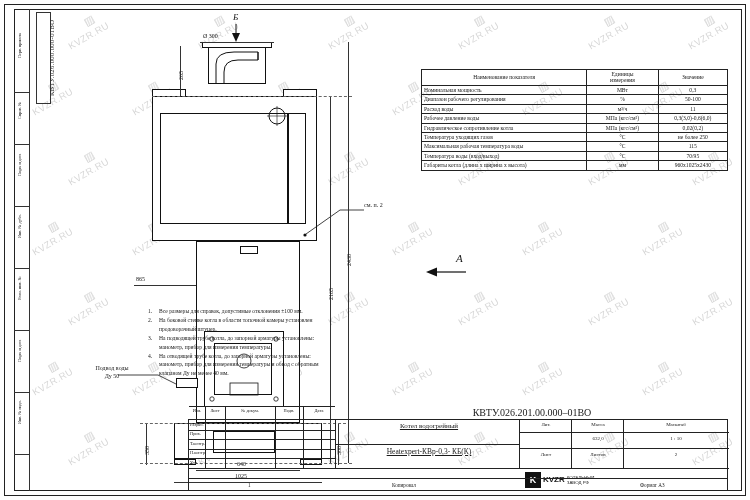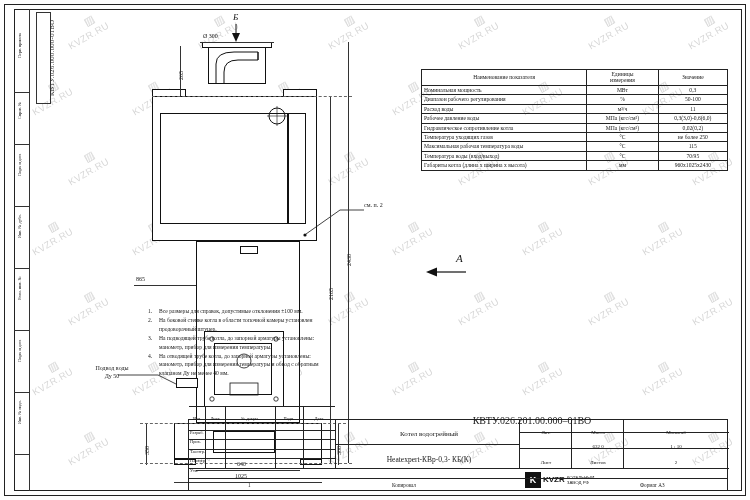--- a/index.html
+++ b/index.html
@@ -39,23 +39,23 @@
   .title-h{position:absolute;left:421px;top:44px;width:307px;text-align:center;font-size:12.5px;font-style:italic;font-family:"Liberation Serif",serif;}
 
   
   .notes{position:absolute;left:148px;top:307px;width:320px;font-size:5.6px;line-height:1.5;}
   .notes .n{display:flex;margin-bottom:1px;}
   .notes .num{width:11px;flex:none;}
 
   
   .tb{position:absolute;left:188px;top:419px;width:540px;height:72px;border:1.2px solid #222;box-sizing:border-box;}
   .tbline{position:absolute;background:#222;}
-  .tb .c{position:absolute;font-size:5px;box-sizing:border-box;margin-top:8px;}
+  .tb .c{position:absolute;font-size:5px;box-sizing:border-box;}
   .tb .big{font-size:10px;}
-  .tb .mid{font-size:8px;}
+  .tb .mid{font-size:8px;text-decoration:underline;}
 
   
   .wm{position:absolute;color:rgba(120,120,120,0.30);font-size:9.5px;font-family:"Liberation Sans",sans-serif;letter-spacing:0.5px;transform:rotate(-30deg);transform-origin:center;pointer-events:none;}
   .wmi{position:absolute;color:rgba(120,120,120,0.30);font-size:11px;pointer-events:none;transform:rotate(-30deg);}
   .logo{position:absolute;display:flex;align-items:center;}
   .logo .mark{width:16px;height:16px;background:#111;color:#fff;font-size:9px;font-weight:bold;display:flex;align-items:center;justify-content:center;font-family:"Liberation Sans",sans-serif;}
   .logo .nm{font-size:8px;font-weight:bold;margin-left:2px;font-family:"Liberation Sans",sans-serif;line-height:1;}
   .logo .sub{font-size:4.4px;margin-left:2px;line-height:1.15;font-family:"Liberation Sans",sans-serif;}
   .arrow-a{position:absolute;font-size:11px;font-style:italic;}
 </style>

